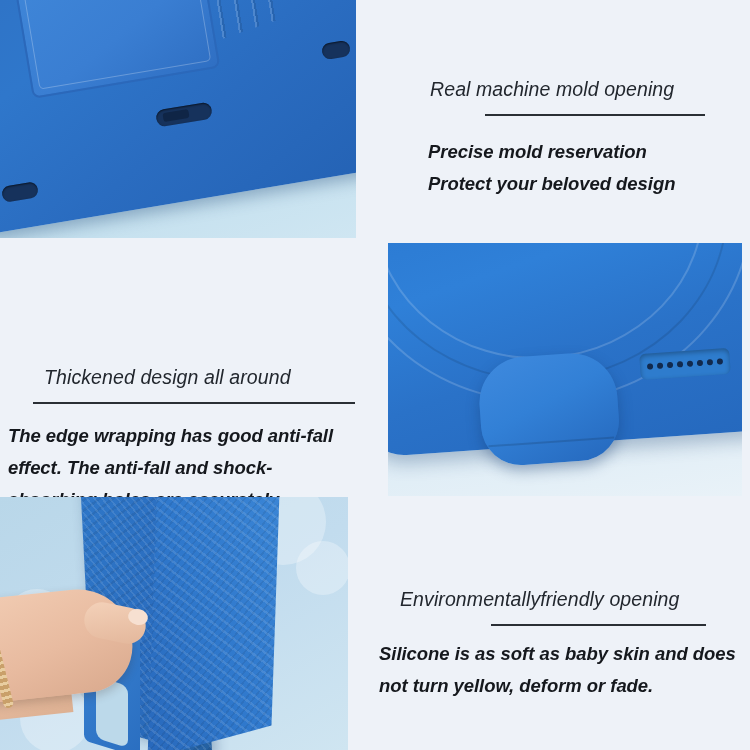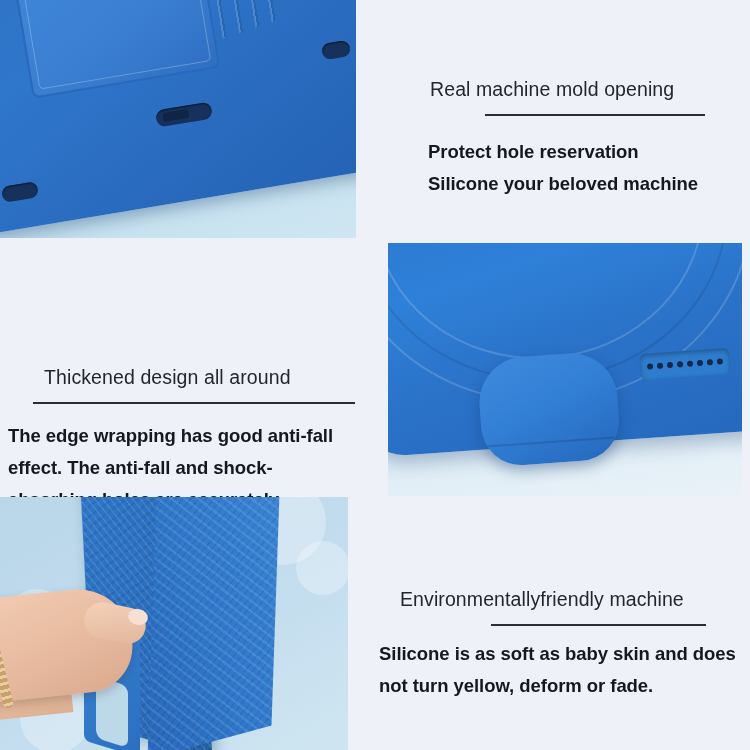--- a/index.html
+++ b/index.html
@@ -2,21 +2,21 @@
 <html><head>
 <meta charset="utf-8">
 <style>
   * { margin:0; padding:0; box-sizing:border-box; }
   html, body {
     width:750px; height:750px;
     background:#eef2f8;
     font-family:"Liberation Sans", sans-serif;
     overflow:hidden;
   }
-  .page { position:relative; width:750px; height:750px; background:#eef2f8; }
+  .page { position:relative; width:750px; height:750px; background:#eef2f8;font-style:italic; }
 
   
   .photo {
     position:absolute;
     overflow:hidden;
     background:#aed2e6;
   }
 
   
   #photo-top-left { left:0; top:0; width:356px; height:238px; }
@@ -237,22 +237,22 @@
     <div class="port p1"></div>
     <div class="sw"></div>
     <div class="port p2"></div>
     <div class="port p3"></div>
   </div>
 
   <div class="textblock" id="text-top-right">
     <div class="tb-title">Real machine mold opening</div>
     <div class="tb-rule"></div>
     <div class="tb-body">
-      <div>Protect hole reservation</div>
-      <div>Silicone your beloved machine</div>
+      <div>Precise mold reservation</div>
+      <div>Protect your beloved design</div>
     </div>
   </div>
 
   <div class="textblock" id="text-mid-left">
     <div class="tb-title">Thickened design all around</div>
     <div class="tb-rule"></div>
     <div class="tb-body">The edge wrapping has good anti-fall effect. The anti-fall and shock-absorbing holes are accurately reserved without affecting the use.</div>
   </div>
 
   <div class="photo" id="photo-mid-right">
@@ -292,18 +292,18 @@
     <div class="lip"></div>
     <div class="hole"></div>
     <div class="forearm"></div>
     <div class="hand"></div>
     <div class="thumb"></div>
     <div class="nail"></div>
     <div class="bracelet"></div>
   </div>
 
   <div class="textblock" id="text-bot-right">
-    <div class="tb-title">Environmentallyfriendly machine</div>
+    <div class="tb-title">Environmentallyfriendly opening</div>
     <div class="tb-rule"></div>
     <div class="tb-body">Silicone is as soft as baby skin and does not turn yellow, deform or fade.</div>
   </div>
 
 </div>
 
 </body></html>

